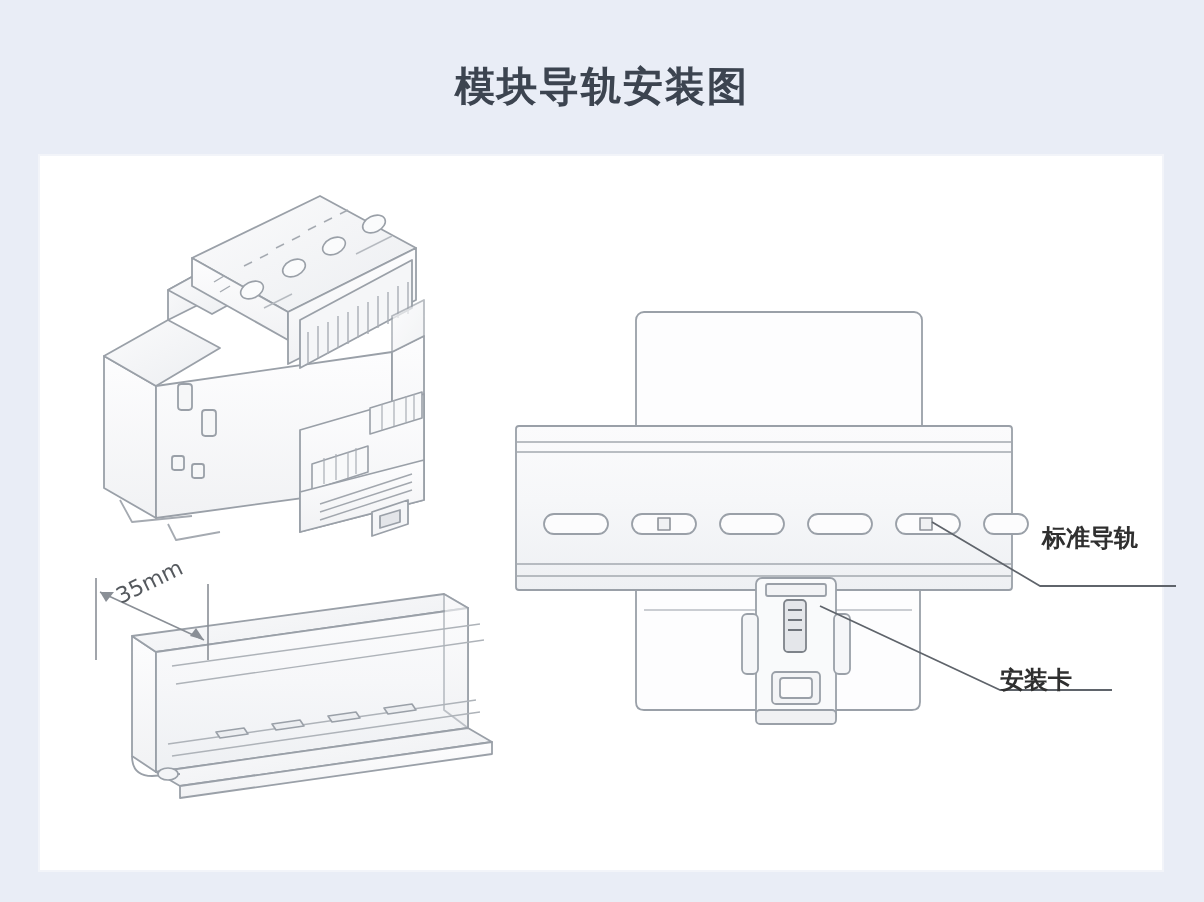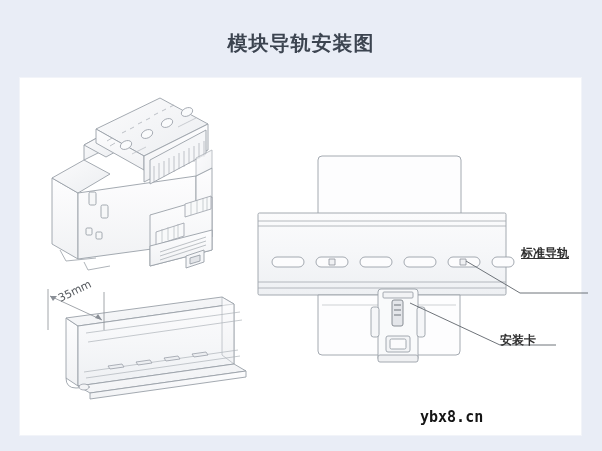--- a/index.html
+++ b/index.html
@@ -61,21 +61,21 @@
     letter-spacing: 0px;
   }
   .callout-label {
     position: absolute;
     font-size: 12px;
     font-weight: 700;
     color: #2f2f2f;
     font-family: "DejaVu Sans", "Liberation Sans", sans-serif;
     white-space: nowrap;
   }
-  #label-rail { left: 521px; top: 245px; text-decoration: underline; }
+  #label-rail { left: 521px; top: 261px; }
   #label-clip { left: 500px; top: 332px; font-family: Liberation Serif, serif; }
   .dim-label {
     position: absolute;
     left: 56px;
     top: 293px;
     font-size: 11px;
     color: #55595e;
     font-family: "DejaVu Sans", "Liberation Sans", sans-serif;
     transform: rotate(-26deg);
     transform-origin: left top;
@@ -280,15 +280,14 @@
         <path d="M410 303 L500 345 L556 345"></path>
       </g>
     </g>
   </svg>
 
   <div class="dim-label">35mm</div>
 
   <div class="callout-label" id="label-rail">标准导轨</div>
   <div class="callout-label" id="label-clip">安装卡</div>
 
-  <div class="watermark">ybx8.cn</div>
 
 </div>
 
 </body></html>

